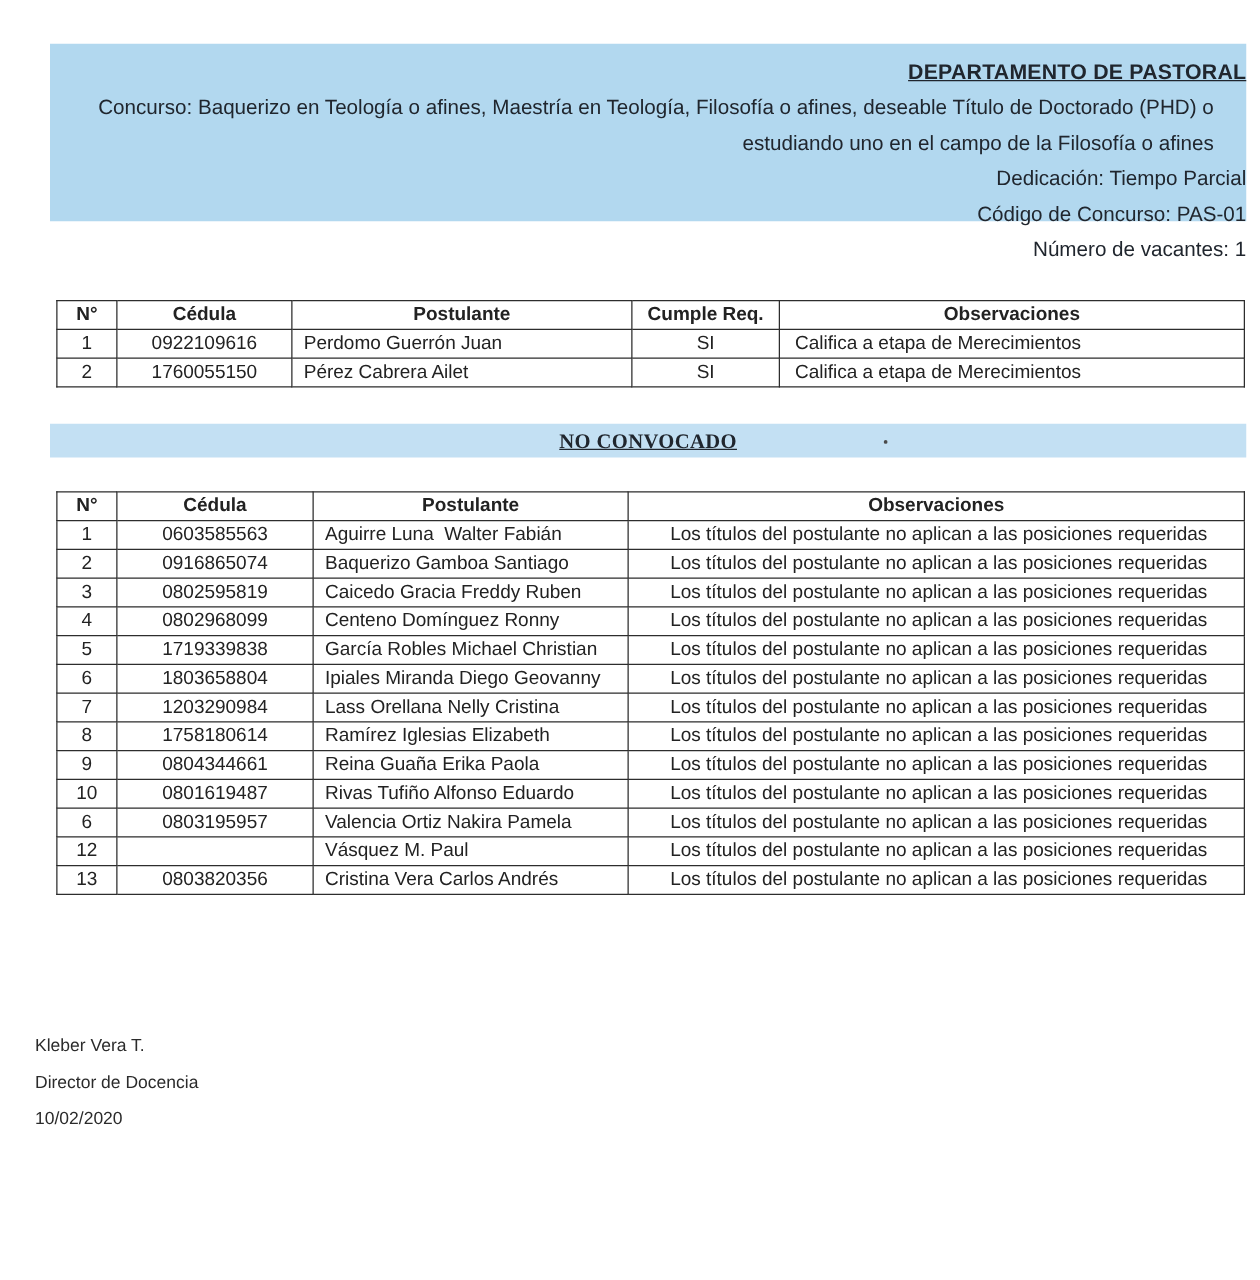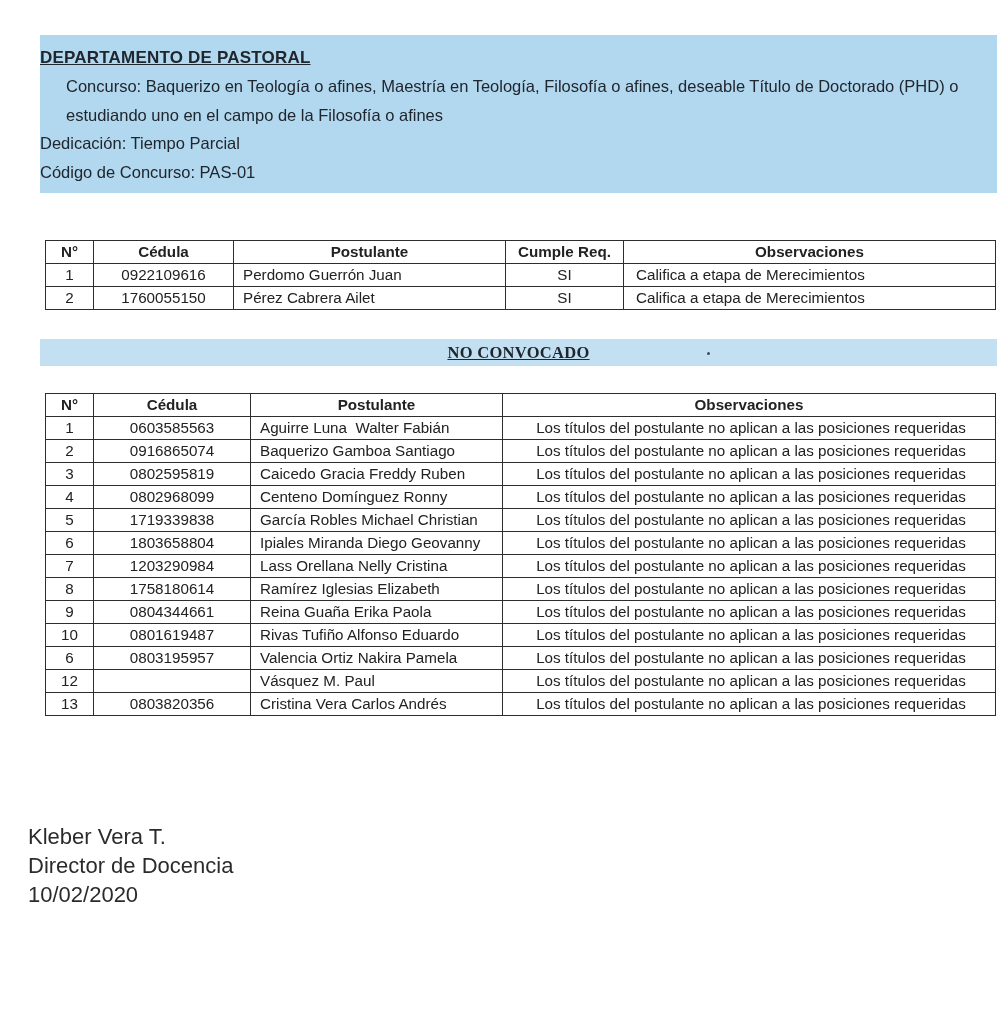--- a/index.html
+++ b/index.html
@@ -16,25 +16,25 @@
     background: #ffffff;
     overflow: hidden;
   }
 
   
   .header-block {
     position: absolute;
     left: 40px;
     top: 35px;
     width: 957px;
-    height: 158px;
+    height: 142px;
     background: var(--header-bg, #b2d8ef);
     box-sizing: border-box;
     padding-top: 9px;
-    text-align: left;
+    text-align: right;
     color: #20262e;
     font-size: 16.5px;
     line-height: 28.4px;
   }
   .block-title {
     font-weight: bold;
     font-size: 17px;
     text-decoration: underline;
     letter-spacing: 0.2px;
   }
@@ -101,35 +101,36 @@
     height: 3px;
     background: #4a4a4a;
     border-radius: 50%;
   }
 
   
   .signature {
     position: absolute;
     left: 28px;
     top: 822px;
-    font-size: 22px;
+    font-size: 14px;
     line-height: 29px;
     color: #2b2b2b;
   }
 </style>
 </head>
 <body>
 
 <div class="page">
 
   <section class="header-block">
     <div class="block-title">DEPARTAMENTO DE PASTORAL</div>
     <div class="concurso-par">Concurso: Baquerizo en Teología o afines, Maestría en Teología, Filosofía o afines, deseable Título de Doctorado (PHD) o estudiando uno en el campo de la Filosofía o afines</div>
     <div>Dedicación: Tiempo Parcial</div>
     <div>Código de Concurso: PAS-01</div>
+    <div>Número de vacantes: 1</div>
   </section>
 
   <table class="tbl tbl-convocados">
     <colgroup>
       <col style="width:48px">
       <col style="width:140px">
       <col style="width:272px">
       <col style="width:118px">
       <col style="width:372px">
     </colgroup>

